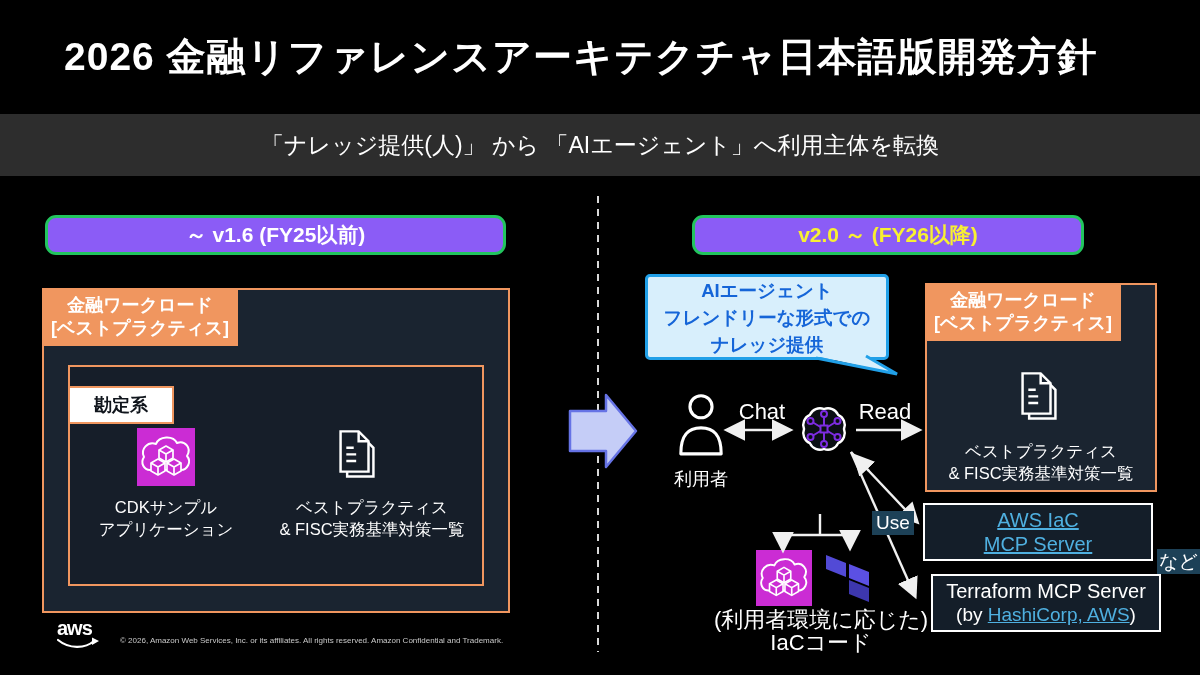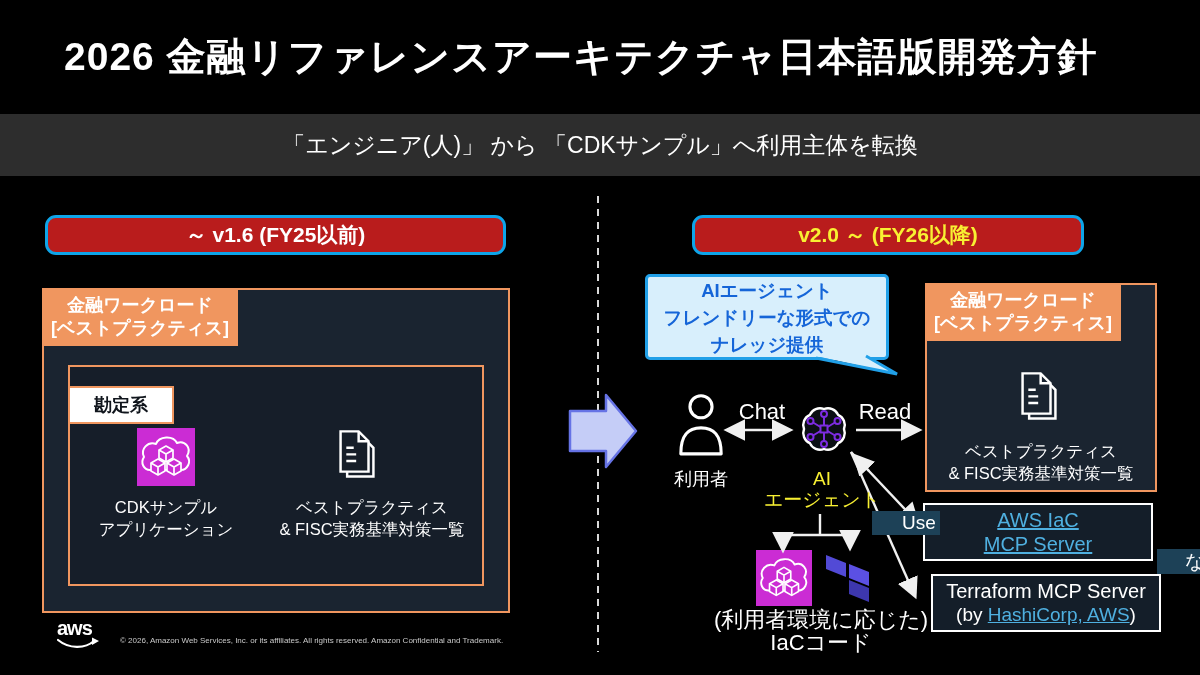--- a/index.html
+++ b/index.html
@@ -3,53 +3,53 @@
 <meta charset="utf-8">
 <style>
   html,body{margin:0;padding:0;background:#000;}
   .slide{position:relative;width:1200px;height:675px;background:#000;overflow:hidden;
          font-family:"Liberation Sans","DejaVu Sans",sans-serif;color:#fff;}
   .abs{position:absolute;}
   .title{left:64px;top:30px;width:1100px;font-size:39px;font-weight:800;letter-spacing:1px;color:#fff;}
   .band{left:0;top:114px;width:1200px;height:62px;background:#2d2d2d;display:flex;flex-direction:column;
         align-items:center;justify-content:center;z-index:1;}
   .band div{font-size:23px;line-height:30px;color:#fff;}
-  .pill{background:#b91c1c;border:3px solid #0ea5e9;border-radius:11px;display:flex;align-items:center;
+  .pill{background:#8b5cf6;border:3px solid #22c55e;border-radius:11px;display:flex;align-items:center;
         justify-content:center;font-weight:bold;font-size:21px;box-sizing:border-box;z-index:3;}
   .panelbox{background:#1a2430;border:2px solid #f0965f;box-sizing:border-box;z-index:2;}
   .innerbox{background:#161e29;border:2px solid #f0965f;box-sizing:border-box;z-index:3;}
   .otag{background:#f0965f;color:#fff;font-weight:bold;font-size:18px;line-height:23px;display:flex;
         flex-direction:column;align-items:center;justify-content:center;text-align:center;z-index:4;}
   .wtag{background:#fff;border:2px solid #f0965f;color:#10151c;font-weight:bold;font-size:18px;
         display:flex;align-items:center;justify-content:center;box-sizing:border-box;z-index:5;}
   .caption{text-align:center;font-size:16.5px;line-height:22px;color:#fff;z-index:4;}
   .callout{background:#d8effc;border:3px solid #21a0e8;border-radius:5px;color:#1565d8;font-weight:bold;
            font-size:18.5px;line-height:27px;text-align:center;display:flex;flex-direction:column;
            justify-content:center;box-sizing:border-box;z-index:4;}
   .edge-label{color:#fff;font-size:22px;text-align:center;z-index:6;}
   .ylabel{color:#f8f032;font-size:19px;line-height:21px;text-align:center;z-index:6;}
-  .chip{background:#1d4157;color:#fff;font-size:19px;display:flex;align-items:center;justify-content:center;z-index:7;padding-left:26px;}
+  .chip{background:#1d4157;color:#fff;font-size:19px;display:flex;align-items:center;justify-content:center;z-index:7;}
   .mcpbox{background:#141e29;border:2px solid #fff;box-sizing:border-box;display:flex;flex-direction:column;
           align-items:center;justify-content:center;text-align:center;z-index:6;}
   .mcpbox .l1{font-size:20px;line-height:24px;}
   .mcpbox .l2{font-size:19px;line-height:24px;}
   .link{color:#4fb0e0;text-decoration:underline;}
   .overlay{left:0;top:0;width:1200px;height:675px;z-index:5;pointer-events:none;}
   .iconwrap{z-index:4;}
   .copyright{font-size:8px;color:#c9c9c9;z-index:2;}
 </style>
 </head>
 <body>
 
 <div class="slide">
 
   <div class="abs title">2026 金融リファレンスアーキテクチャ日本語版開発方針</div>
 
   <div class="abs band">
-    <div>「エンジニア(人)」 から 「CDKサンプル」へ利用主体を転換</div>
+    <div>「ナレッジ提供(人)」 から 「AIエージェント」へ利用主体を転換</div>
   </div>
 
   <div class="abs pill" style="left:45px;top:215px;width:461px;height:40px;">～ v1.6 (FY25以前)</div>
 
   <div class="abs panelbox" style="left:42px;top:288px;width:468px;height:325px;"></div>
   <div class="abs otag" style="left:42px;top:288px;width:196px;height:58px;">
     <span>金融ワークロード</span>
     <span>[ベストプラクティス]</span>
   </div>
 
@@ -135,24 +135,20 @@
         <circle cx="17.5" cy="23" r="3"></circle>
           <circle cx="44.5" cy="23" r="3"></circle>
         <circle cx="17.5" cy="39" r="3"></circle>
           <circle cx="44.5" cy="39" r="3"></circle>
       </g>
     </svg>
   </div>
 
   <div class="abs edge-label" style="left:722px;top:399px;width:80px;">Chat</div>
   <div class="abs edge-label" style="left:845px;top:399px;width:80px;">Read</div>
-  <div class="abs ylabel" style="left:762px;top:468px;width:120px;">
-    <div>AI</div>
-    <div>エージェント</div>
-  </div>
   <div class="abs chip" style="left:872px;top:511px;width:42px;height:24px;">Use</div>
   <div class="abs chip" style="left:1157px;top:549px;width:43px;height:25px;">など</div>
 
   <div class="abs mcpbox" style="left:923px;top:503px;width:230px;height:58px;">
     <span class="l1 link">AWS IaC</span>
     <span class="l1 link">MCP Server</span>
   </div>
   <div class="abs mcpbox" style="left:923px;top:574px;width:230px;height:58px;margin-left:8px;">
     <span class="l1">Terraform MCP Server</span>
     <span class="l2"><span>(by </span><span class="link">HashiCorp, AWS</span><span>)</span></span>

